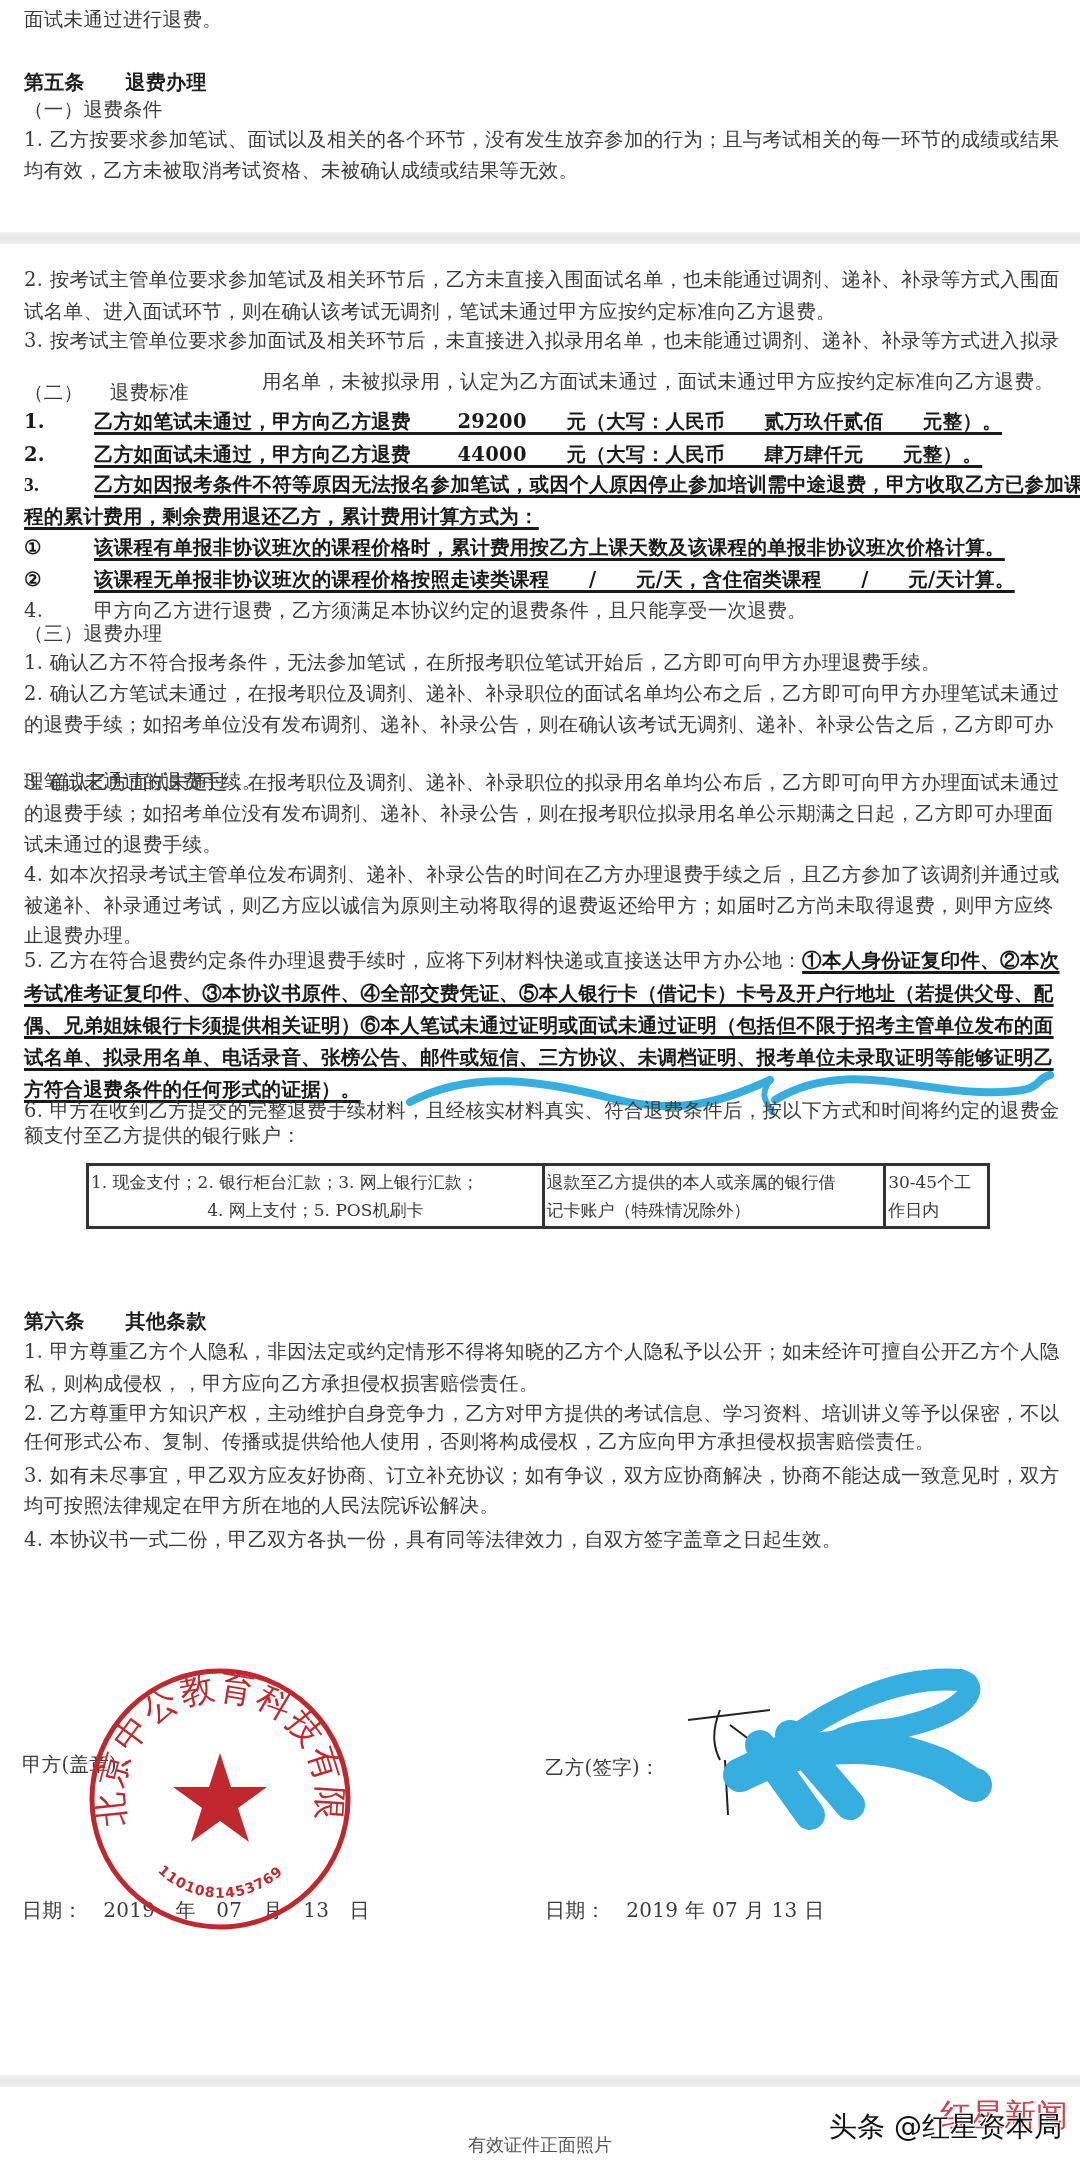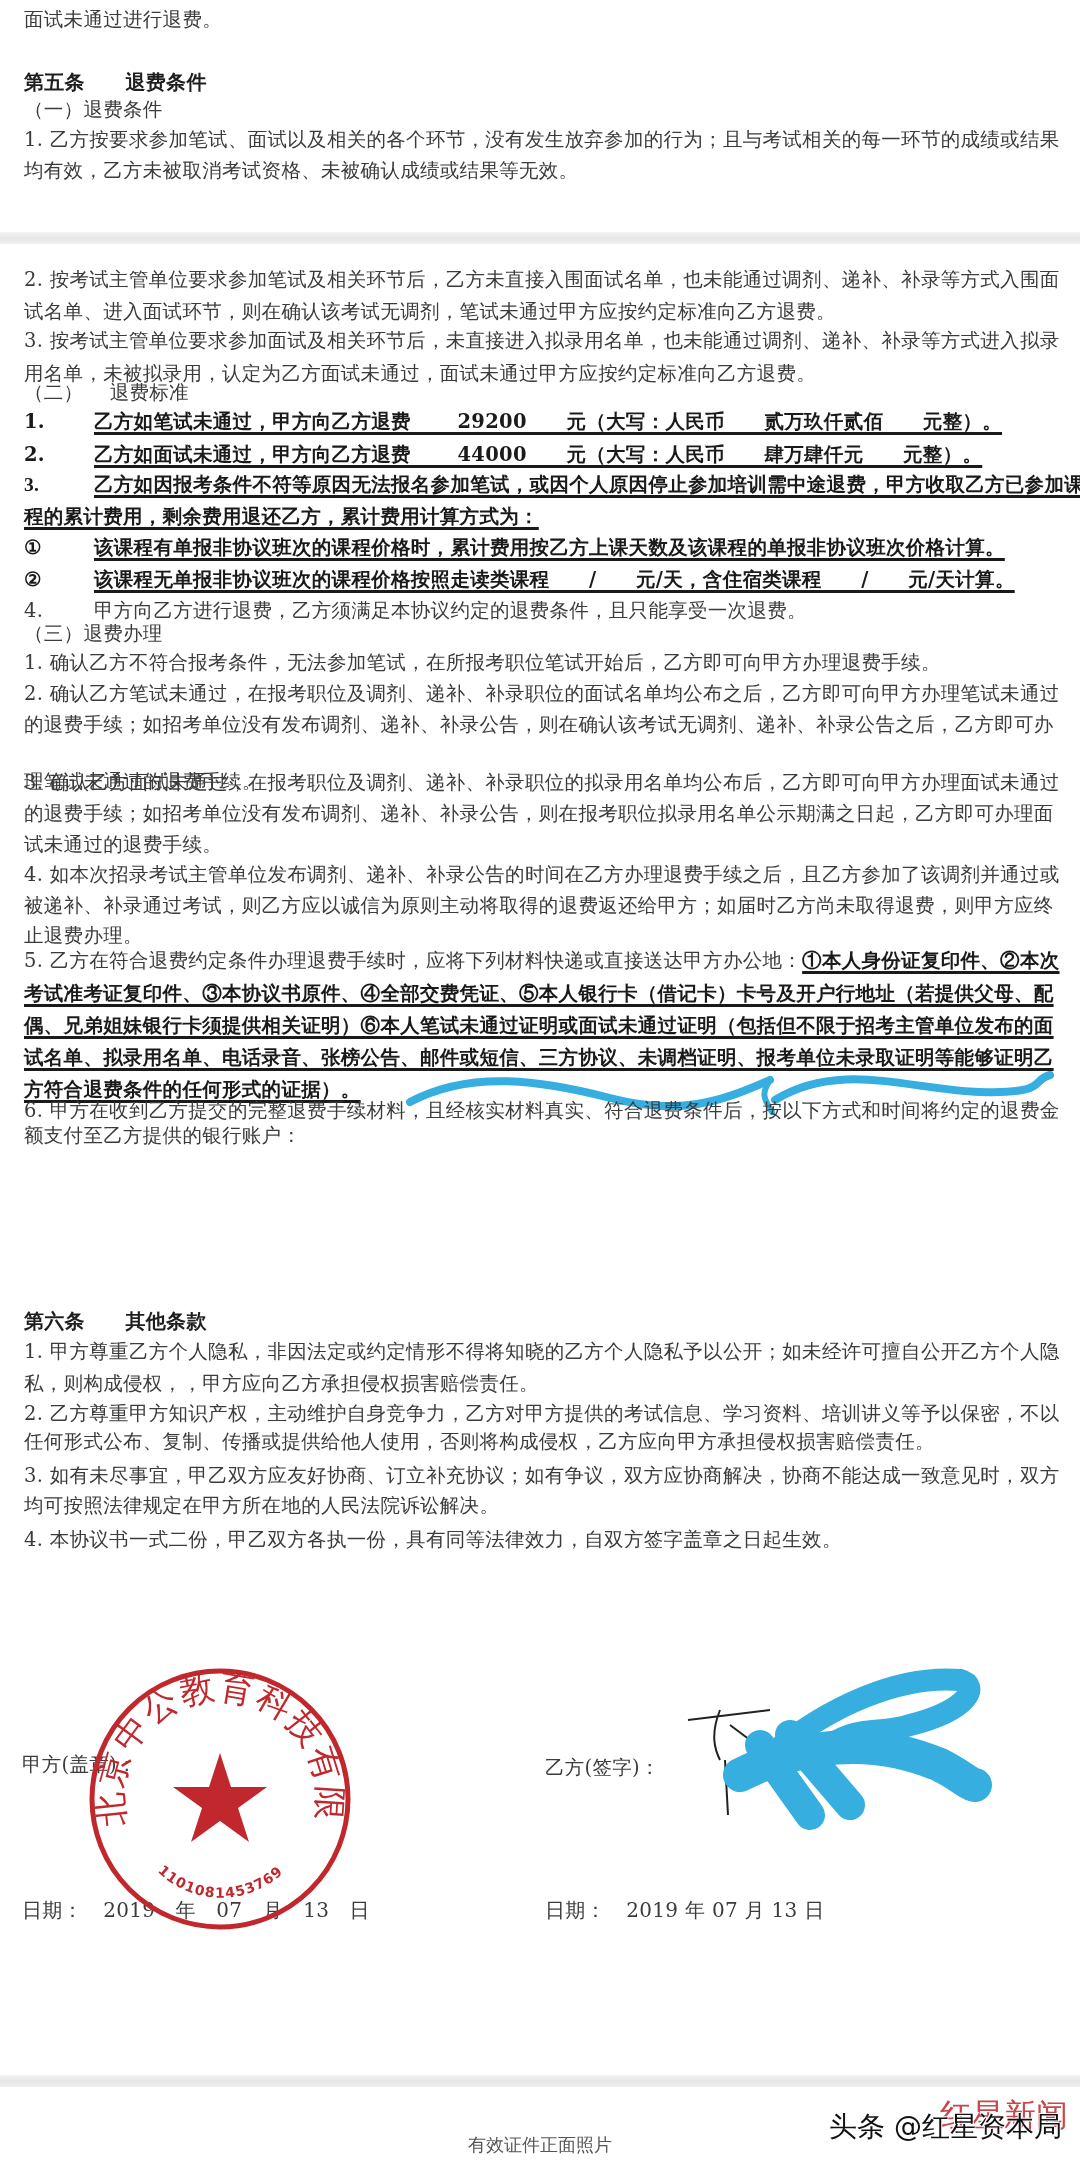--- a/index.html
+++ b/index.html
@@ -21,31 +21,31 @@
   .scribble { position:absolute; left:680px; top:1665px; width:330px; height:180px; }
   .footer-caption { position:absolute; left:0; width:1080px; text-align:center; top:2133px; font-size:18px; color:#555; }
   .watermark { position:absolute; right:18px; top:2108px; font-family:"DejaVu Sans", sans-serif; font-size:28px; color:#111; text-shadow:1px 1px 0 #fff, -1px -1px 0 #fff; }
   .watermark .red { position:absolute; right:-6px; top:-14px; color:#c0282d; font-size:32px; opacity:0.85; z-index:-1; font-family:"DejaVu Serif", serif; }
 </style>
 </head>
 <body>
 
 <div class="line" style="top:2px;">面试未通过进行退费。</div>
 
-<div class="line heading" style="top:64px;">第五条　　退费条件</div>
+<div class="line heading" style="top:64px;">第五条　　退费办理</div>
 <div class="line" style="top:92px;">（一）退费条件</div>
 <div class="line" style="top:122px;">1. 乙方按要求参加笔试、面试以及相关的各个环节，没有发生放弃参加的行为；且与考试相关的每一环节的成绩或结果</div>
 <div class="line" style="top:153px;">均有效，乙方未被取消考试资格、未被确认成绩或结果等无效。</div>
 
 <div class="sep" style="top:232px;"></div>
 
 <div class="line" style="top:262px;">2. 按考试主管单位要求参加笔试及相关环节后，乙方未直接入围面试名单，也未能通过调剂、递补、补录等方式入围面</div>
 <div class="line" style="top:294px;">试名单、进入面试环节，则在确认该考试无调剂，笔试未通过甲方应按约定标准向乙方退费。</div>
 <div class="line" style="top:323px;">3. 按考试主管单位要求参加面试及相关环节后，未直接进入拟录用名单，也未能通过调剂、递补、补录等方式进入拟录</div>
-<div class="line" style="top:356px;">用名单，未被拟录用，认定为乙方面试未通过，面试未通过甲方应按约定标准向乙方退费。</div>
+<div class="line" style="top:364px;text-align:right;">用名单，未被拟录用，认定为乙方面试未通过，面试未通过甲方应按约定标准向乙方退费。</div>
 
 <div class="line" style="top:375px;">（二）　 退费标准</div>
 
 <div class="line bold" style="top:404px;">
   <span class="num">1.</span><span class="ul">乙方如笔试未通过，甲方向乙方退费　　 29200　　元（大写：人民币　　贰万玖仟贰佰　　元整）。</span>
 </div>
 <div class="line bold" style="top:437px;">
   <span class="num">2.</span><span class="ul">乙方如面试未通过，甲方向乙方退费　　 44000　　元（大写：人民币　　肆万肆仟元　　元整）。</span>
 </div>
 <div class="line bold" style="top:467px;font-family:Liberation Serif, serif;">
@@ -88,20 +88,34 @@
   <path d="M20 62 C 80 30, 150 40, 220 58 S 330 62, 380 40" stroke="#36aee0" stroke-width="8" fill="none" stroke-linecap="round"></path>
   <path d="M380 40 C 370 55, 375 60, 382 72" stroke="#36aee0" stroke-width="6" fill="none" stroke-linecap="round"></path>
   <path d="M385 60 C 450 20, 520 50, 590 52 S 640 40, 660 35" stroke="#36aee0" stroke-width="8" fill="none" stroke-linecap="round"></path>
 </svg>
 
 <div class="line" style="top:1093px;">6. 甲方在收到乙方提交的完整退费手续材料，且经核实材料真实、符合退费条件后，按以下方式和时间将约定的退费金</div>
 <div class="line" style="top:1118px;">额支付至乙方提供的银行账户：</div>
 
 <table class="pay">
   <tbody>
+  <tr>
+    <td style="line-height:28px;">
+      <div>1. 现金支付；2. 银行柜台汇款；3. 网上银行汇款；</div>
+      <div style="text-align:center;">4. 网上支付；5. POS机刷卡</div>
+    </td>
+    <td style="line-height:28px;">
+      <div>退款至乙方提供的本人或亲属的银行借</div>
+      <div>记卡账户（特殊情况除外）</div>
+    </td>
+    <td style="line-height:28px;">
+      <div>30-45个工</div>
+      <div>作日内</div>
+    </td>
+  </tr>
 </tbody>
   </table>
 
 <div class="line heading" style="top:1303px;">第六条　　其他条款</div>
 <div class="line" style="top:1334px;">1. 甲方尊重乙方个人隐私，非因法定或约定情形不得将知晓的乙方个人隐私予以公开；如未经许可擅自公开乙方个人隐</div>
 <div class="line" style="top:1366px;">私，则构成侵权，，甲方应向乙方承担侵权损害赔偿责任。</div>
 <div class="line" style="top:1396px;">2. 乙方尊重甲方知识产权，主动维护自身竞争力，乙方对甲方提供的考试信息、学习资料、培训讲义等予以保密，不以</div>
 <div class="line" style="top:1424px;">任何形式公布、复制、传播或提供给他人使用，否则将构成侵权，乙方应向甲方承担侵权损害赔偿责任。</div>
 <div class="line" style="top:1458px;">3. 如有未尽事宜，甲乙双方应友好协商、订立补充协议；如有争议，双方应协商解决，协商不能达成一致意见时，双方</div>
 <div class="line" style="top:1488px;">均可按照法律规定在甲方所在地的人民法院诉讼解决。</div>

